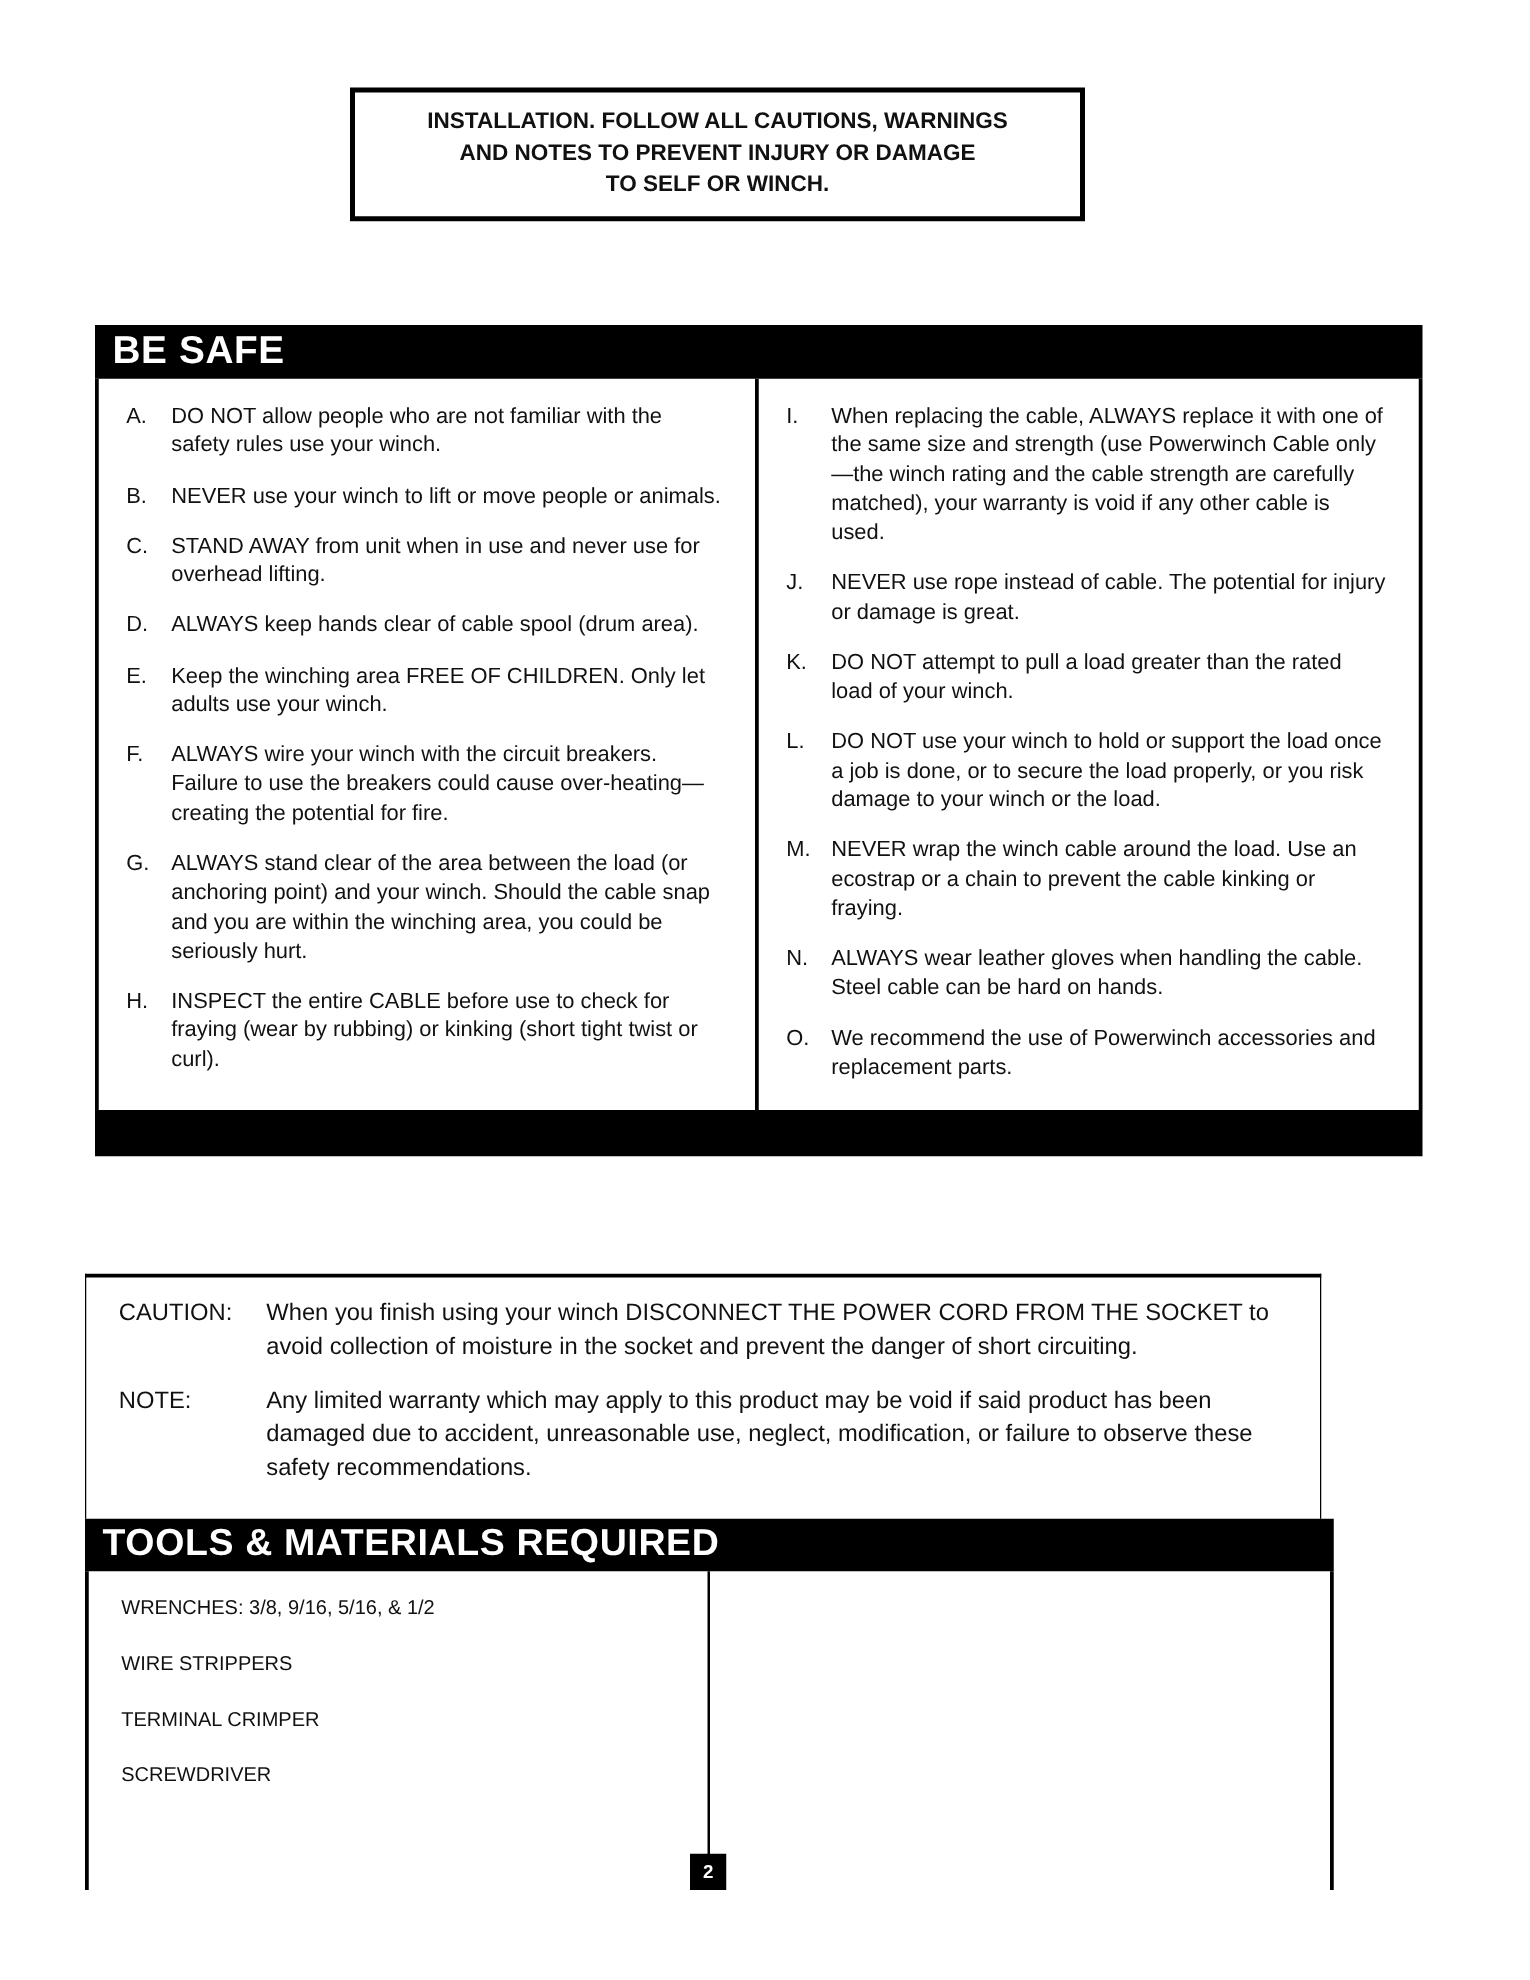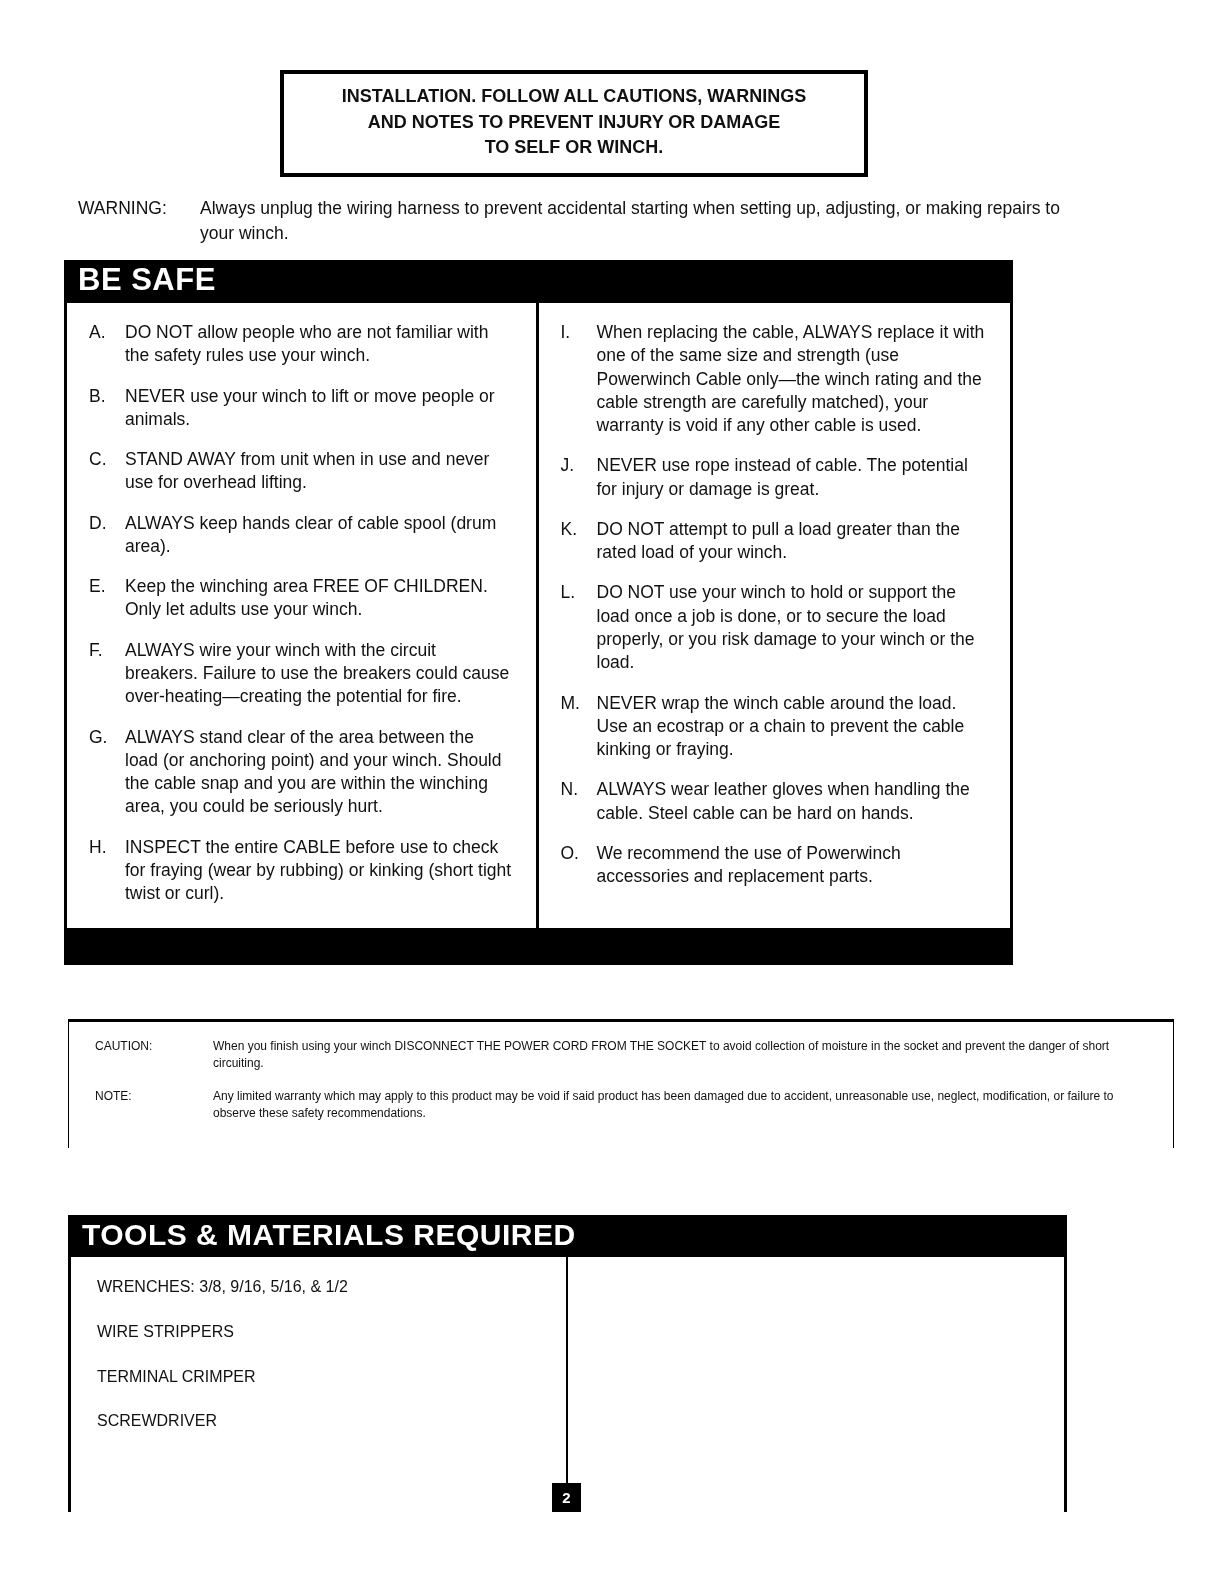--- a/index.html
+++ b/index.html
@@ -34,21 +34,21 @@
     display: flex;
     font-size: 17.5px;
     line-height: 1.45;
   }
   .warning-row .label { width: 122px; flex: 0 0 122px; }
   .warning-row .text { flex: 1; }
 
   
   .besafe {
     position: absolute;
-    left: 64px; top: 260px; width: 949px;
+    left: 76px; top: 260px; width: 1062px;
   }
   .black-bar-title {
     background: #000;
     color: #fff;
     font-weight: bold;
     font-size: 31px;
     letter-spacing: 0.5px;
     padding: 3px 14px 6px 14px;
     line-height: 1.1;
   }
@@ -68,26 +68,26 @@
   .item .letter { flex: 0 0 36px; }
   .item .text { flex: 1; padding-right: 6px; }
   .black-bar-footer {
     background: #000;
     height: 37px;
   }
 
   
   .caution-box {
     position: absolute;
-    left: 68px; top: 1019px; width: 1106px;
+    left: 68px; top: 1019px; width: 989px;
     border-top: 3px solid #000;
     border-left: 1px solid #000;
     border-right: 1px solid #000;
     padding: 16px 24px 10px 26px;
-    font-size: 12px;
+    font-size: 19px;
     line-height: 1.42;
   }
   .note-row { display: flex; margin-bottom: 16px; }
   .note-row .label { width: 118px; flex: 0 0 118px; }
   .note-row .text { flex: 1; padding-right: 10px; }
 
   
   .tools {
     position: absolute;
     left: 68px; top: 1215px; width: 999px;
@@ -128,24 +128,20 @@
 <body>
 
 <div class="page">
 
   <div class="top-notice">
     <div>INSTALLATION. FOLLOW ALL CAUTIONS, WARNINGS</div>
     <div>AND NOTES TO PREVENT INJURY OR DAMAGE</div>
     <div>TO SELF OR WINCH.</div>
   </div>
 
-  <div class="warning-row">
-    <span class="label">WARNING:</span>
-    <span class="text">Always unplug the wiring harness to prevent accidental starting when setting up, adjusting, or making repairs to your winch.</span>
-  </div>
 
   <div class="besafe">
     <div class="black-bar-title">BE SAFE</div>
     <div class="columns">
       <div class="col col-left">
         <div class="item">
           <span class="letter">A.</span>
           <span class="text">DO NOT allow people who are not familiar with the safety rules use your winch.</span>
         </div>
         <div class="item">

